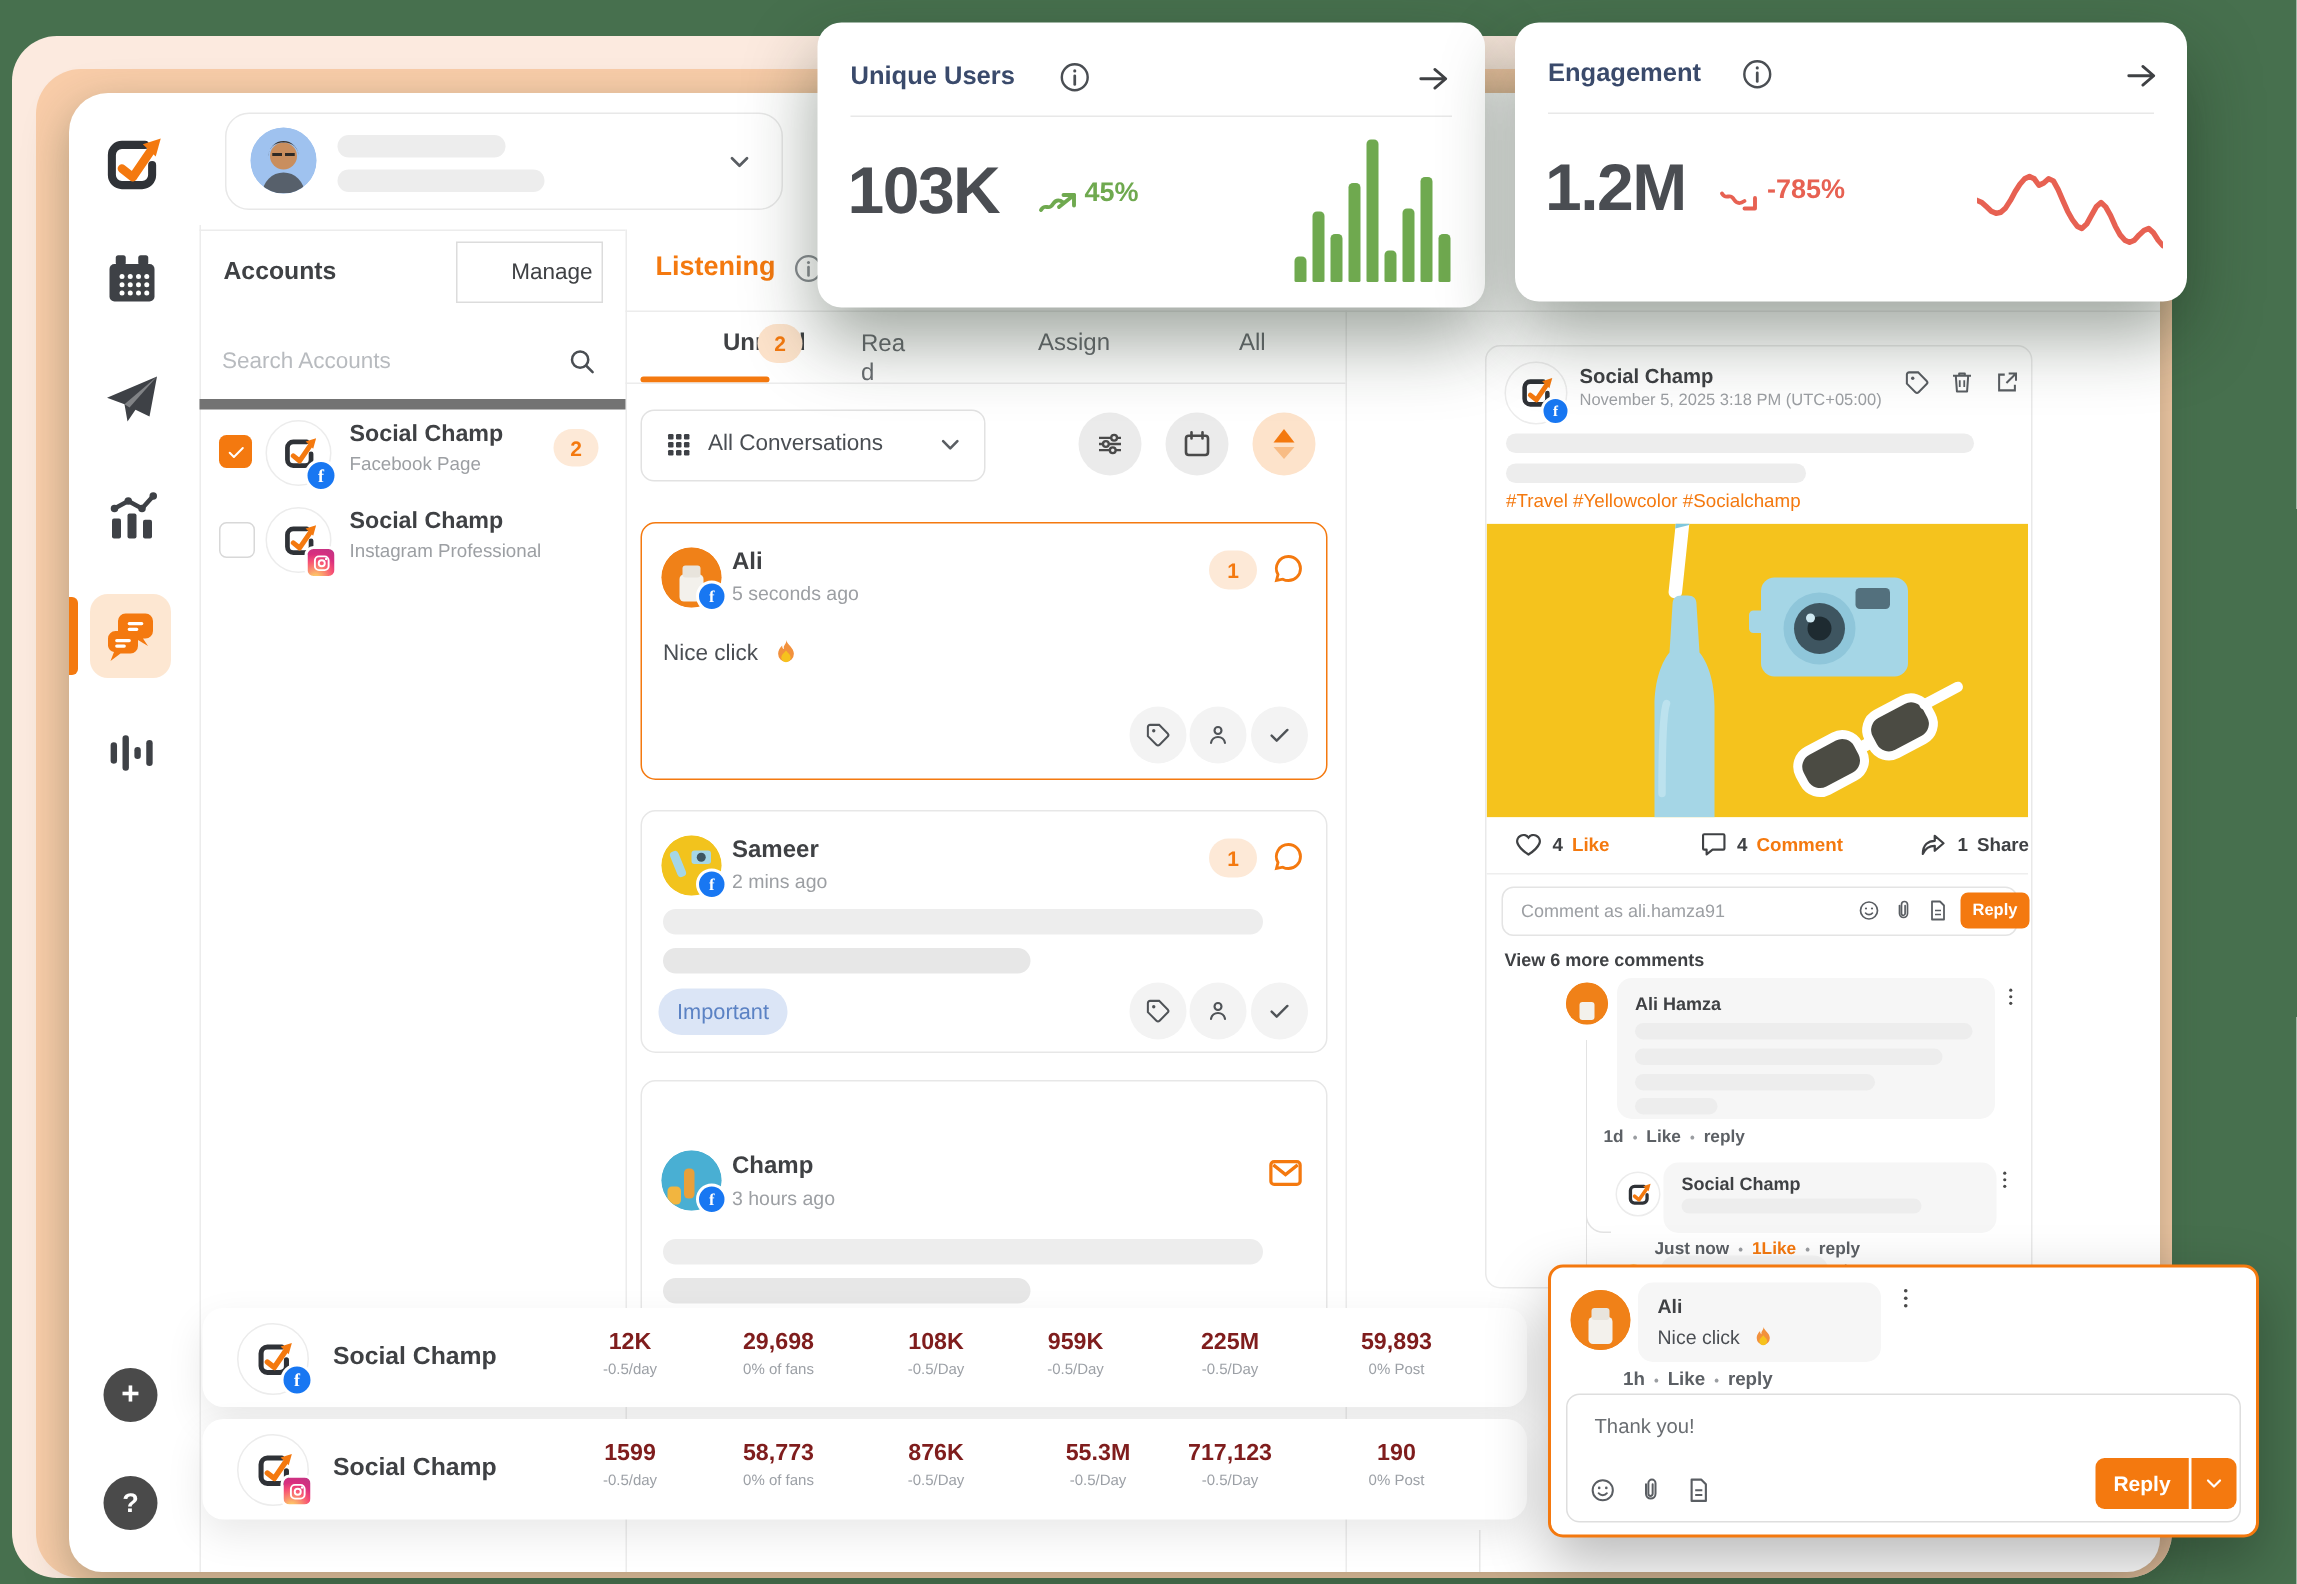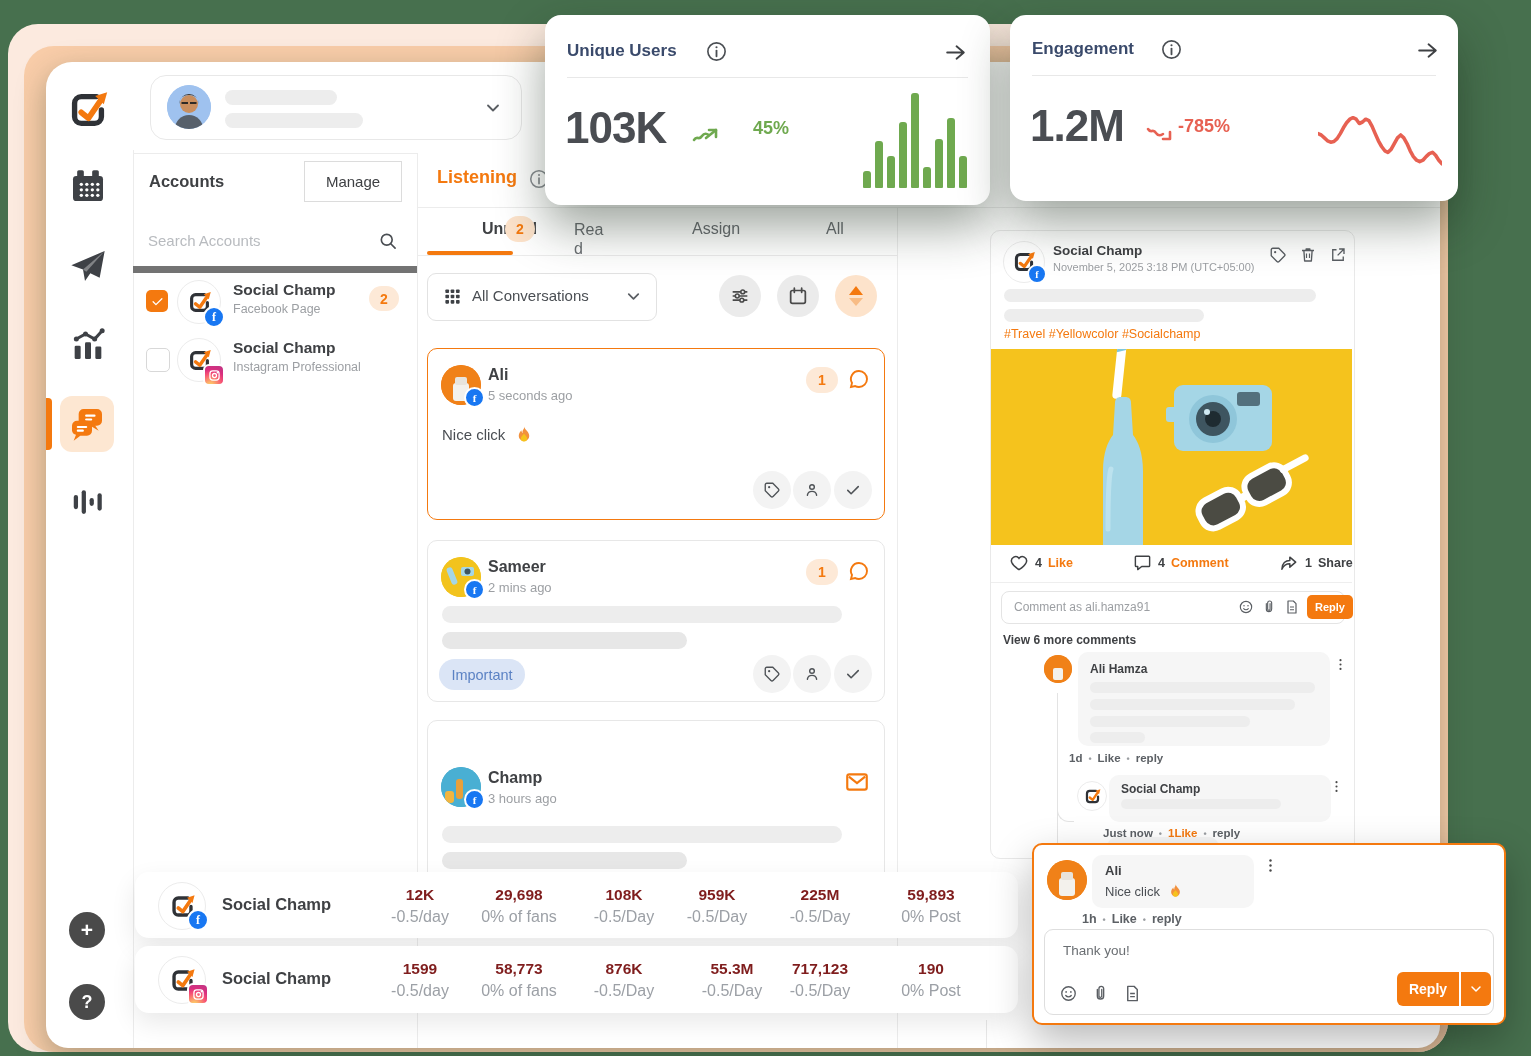--- a/index.html
+++ b/index.html
@@ -29,21 +29,21 @@
   .pill-1{position:absolute;background:#FDE9D7;color:#F4790F;font-weight:bold;font-size:14px;border-radius:13px;}
   .act-circle{width:38px;height:38px;border-radius:50%;background:#F3F3F3;color:#4F5357;position:absolute;}
   .tab{position:absolute;font-size:16px;color:#6A6E72;cursor:pointer;}
   .kpi{position:absolute;background:#fff;border-radius:16px;box-shadow:0 22px 48px rgba(25,40,25,.42);}
   .kpi-title{font-size:17px;font-weight:bold;color:#3A4A6B;}
   .kpi-value{font-size:44px;font-weight:bold;color:#4A4D52;letter-spacing:-1px;}
   .sparkline{position:absolute;display:flex;align-items:flex-end;gap:4px;}
   .sbar{width:8px;background:#6FA94F;border-radius:3px 3px 1px 1px;}
   .stat-row{position:absolute;background:#fff;border-radius:14px;box-shadow:0 10px 26px rgba(0,0,0,.09);}
   .stat-val{font-weight:bold;color:#7f1d1d;font-size:15.5px;text-align:center;}
-  .stat-sub{color:#9CA0A6;font-size:16px;text-align:center;margin-top:4px;}
+  .stat-sub{color:#9CA0A6;font-size:10px;text-align:center;margin-top:4px;}
   .meta{position:absolute;font-size:11.5px;color:#5C6065;font-weight:bold;}
   .meta span+span::before{content:"•";margin:0 6px;color:#9A9DA1;font-size:9px;}
   .bubble{position:absolute;background:#F6F6F6;border-radius:10px;}
   .orange{color:#F4790F;}
   .kebab{color:#4A4A4A;}
   .fab{position:absolute;width:36px;height:36px;border-radius:50%;background:#4A4A4A;color:#fff;
        font-size:21px;font-weight:bold;display:flex;align-items:center;justify-content:center;}
   .checkbox{position:absolute;width:22px;height:22px;border-radius:5px;}
   .checkbox.on{background:#F4790F;color:#fff;}
   .checkbox.off{background:#fff;border:1.5px solid #D8D8D8;}
@@ -267,21 +267,21 @@
       <div class="abs cc" style="left:330px;top:20px;width:24px;height:24px;color:#5A5E63;">
           <svg width="20" height="20">
             <use href="#i-chev"></use>
           </svg>
         </div>
     </div>
 
     <div class="abs hline" style="left:87px;top:91px;width:284px;"></div>
     <div class="abs vline" style="left:371px;top:91px;height:895px;"></div>
     <div class="abs name" style="left:103px;top:110px;font-size:16.5px;">Accounts</div>
-    <button style="position:absolute;left:258px;top:99px;width:98px;height:41px;border:1px solid #DCDCDC;border-radius:0;background:#fff;font-size:15px;color:#3F4144;font-family:inherit;">Manage</button>
+    <button style="position:absolute;left:258px;top:99px;width:98px;height:41px;border:1px solid #DCDCDC;border-radius:0;background:#fff;font-size:15px;color:#3F4144;font-family:inherit;text-align:right;">Manage</button>
     <div class="abs" style="left:87px;top:158px;width:284px;height:46px;border-bottom:7px solid #737373;">
       <span class="sub" style="position:absolute;left:15px;top:12px;font-size:15px;color:#B8BBBF;">Search Accounts</span>
       <span class="abs" style="left:245px;top:11px;color:#4A4E53;"><svg width="20" height="20">
             <use href="#i-search"></use>
           </svg></span>
     </div>
 
     <div class="abs" style="left:87px;top:212px;width:284px;height:56px;">
       <div class="checkbox on cc" style="left:13px;top:16px;">
           <svg width="15" height="15">
@@ -687,21 +687,21 @@
         </svg></span>
     <div class="abs hline" style="left:22px;top:62px;width:401px;background:#E8E8E8;"></div>
     <div class="kpi-value" style="position:absolute;left:20px;top:88px;">103K</div>
     <span class="abs" style="left:147px;top:111px;">
       <svg width="26" height="18" viewBox="0 0 26 18">
           <path d="M2 14c3-5 5 1 8-4 2-3 4-3 7-1" fill="none" stroke="#6FA94F" stroke-width="2.6" stroke-linecap="round"></path>
           <path d="M17 4h7v7" fill="none" stroke="#6FA94F" stroke-width="2.6" stroke-linecap="round" stroke-linejoin="round"></path>
           <path d="M14 12 24 4" stroke="#6FA94F" stroke-width="2.6" stroke-linecap="round"></path>
         </svg>
     </span>
-    <div class="abs" style="left:178px;top:103px;font-size:18px;font-weight:bold;color:#6FA94F;margin-left:30px;">45%</div>
+    <div class="abs" style="left:178px;top:103px;font-size:18px;font-weight:bold;color:#6FA94F;">45%</div>
     <div class="sparkline" style="left:318px;top:78px;width:106px;height:95px;">
         <div class="sbar" style="height: 18%;"></div>
         <div class="sbar" style="height: 50%;"></div>
         <div class="sbar" style="height: 34%;"></div>
         <div class="sbar" style="height: 70%;"></div>
         <div class="sbar" style="height: 100%;"></div>
         <div class="sbar" style="height: 22%;"></div>
         <div class="sbar" style="height: 52%;"></div>
         <div class="sbar" style="height: 74%;"></div>
         <div class="sbar" style="height: 34%;"></div>

